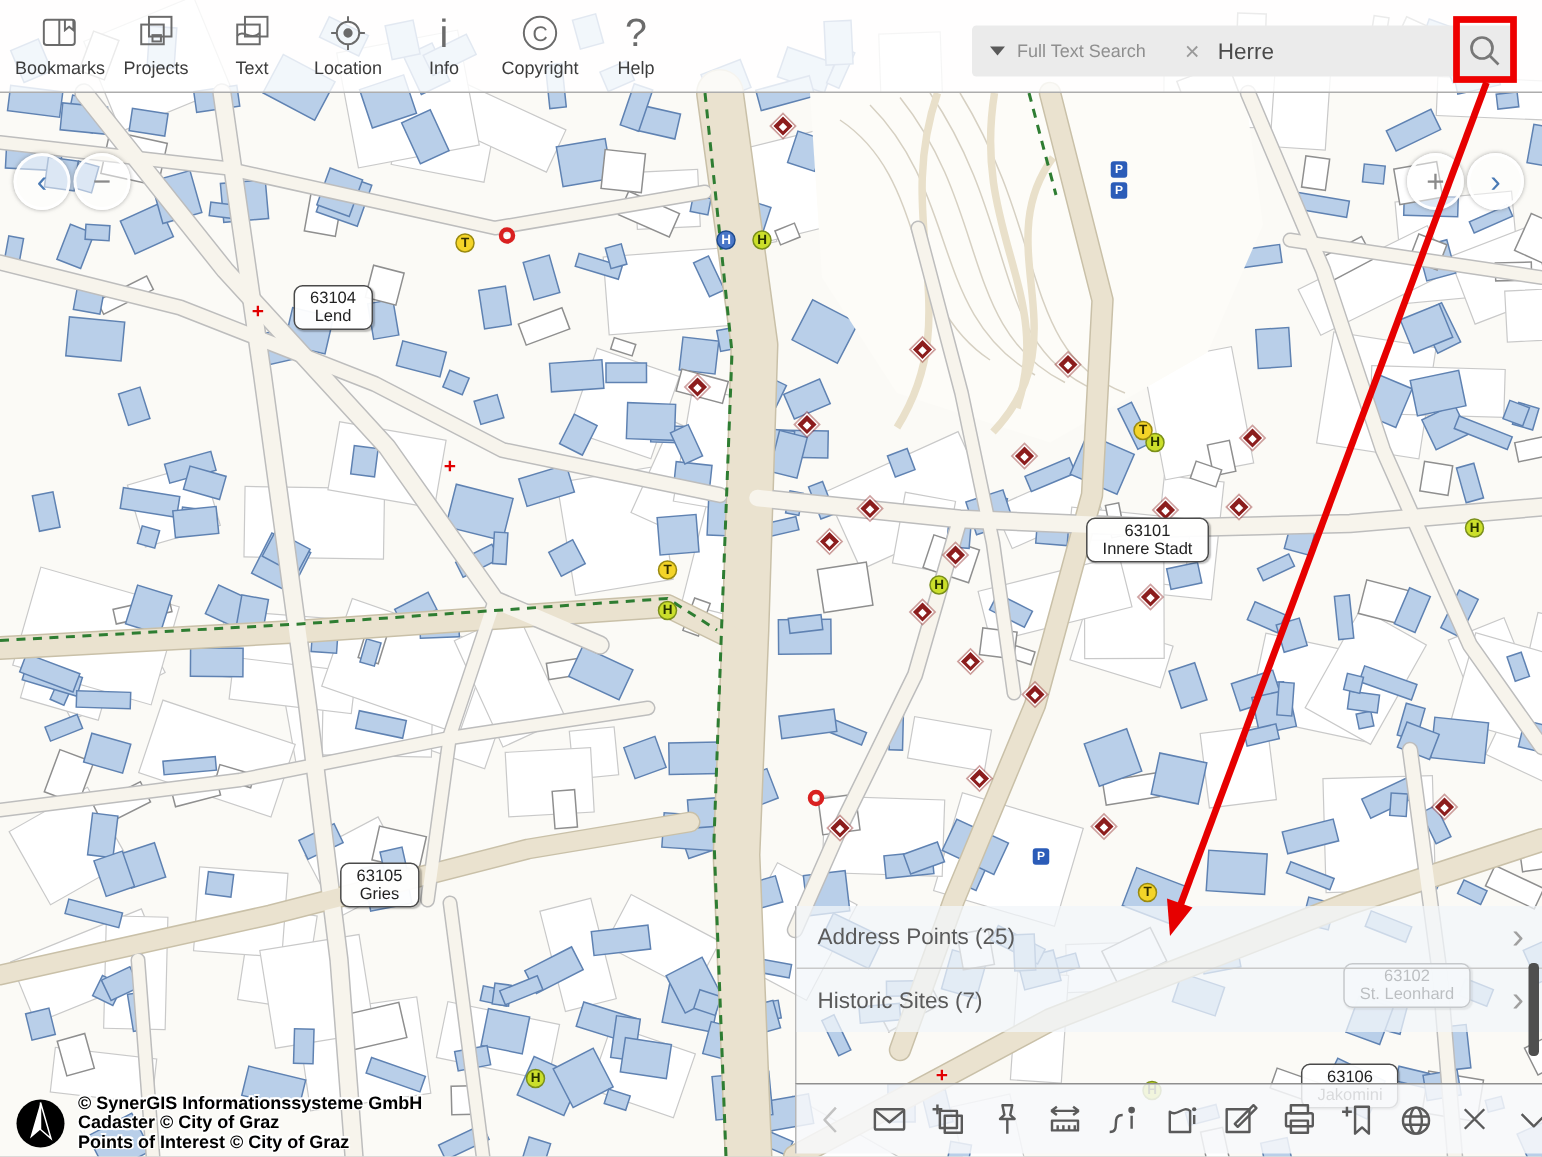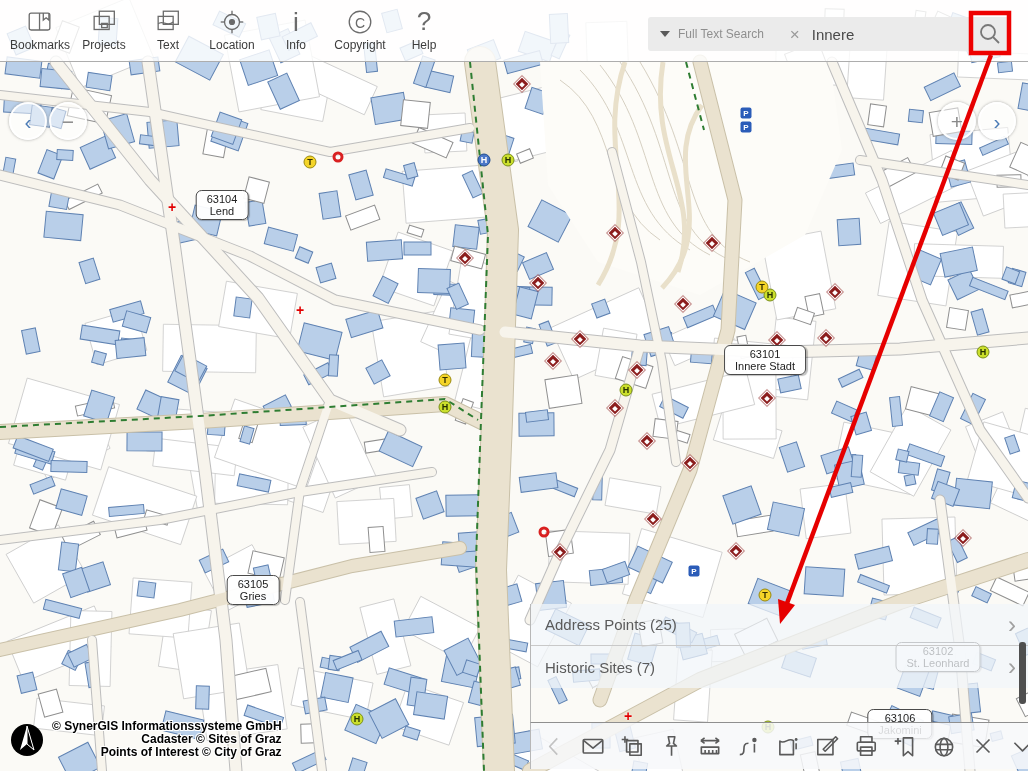--- a/index.html
+++ b/index.html
@@ -73,21 +73,21 @@
     background:#4f4f4f;border-radius:3px;cursor:pointer;}
 
   
   .bottombar{position:absolute;left:530px;top:722px;width:498px;height:47px;z-index:12;
     background:rgba(247,248,250,.86);border-top:1px solid #8f8f8f;border-left:1px solid #b7b7b7;
     display:flex;align-items:center;gap:13px;padding-left:10px;}
   .bb-btn{width:26px;height:26px;display:flex;align-items:center;justify-content:center;cursor:pointer;}
   .bb-btn svg{width:26px;height:26px;}
 
   
-  .attribution{position:absolute;left:10px;bottom:12px;z-index:12;display:flex;align-items:center;gap:8px;text-align:right;}
+  .attribution{position:absolute;left:10px;bottom:3px;z-index:12;display:flex;align-items:center;gap:8px;}
   .attr-lines{font-size:12px;font-weight:bold;color:#000;line-height:13px;
     text-shadow:-1px -1px 0 #fff,1px -1px 0 #fff,-1px 1px 0 #fff,1px 1px 0 #fff,0 1px 0 #fff,0 -1px 0 #fff;}
 
   
   #annotation{position:absolute;inset:0;z-index:30;pointer-events:none;}
 </style>
 </head>
 <body>
 
 <div class="stage">
@@ -661,21 +661,21 @@
           </svg>
           <span class="tb-label">Help</span>
         </div>
       </div>
   </div>
 
   <div class="searchbar">
     <span class="caret-down"></span>
     <span class="search-mode">Full Text Search</span>
     <span class="search-clear">×</span>
-    <span class="search-query">Innere</span>
+    <span class="search-query">Herre</span>
     <span class="search-btn">
       <svg width="28" height="28" viewBox="0 0 28 28">
         <circle cx="12" cy="12" r="7" fill="none" stroke="#787878" stroke-width="1.8"></circle>
         <line x1="17" y1="17" x2="23" y2="23" stroke="#787878" stroke-width="1.8"></line>
       </svg>
     </span>
   </div>
 
   <div class="navbtn nav-blue" style="left:9px;top:102px;">
       <span>‹</span>
@@ -789,21 +789,21 @@
     </div>
 
   <div class="attribution">
     <svg width="34" height="34" viewBox="0 0 34 34">
       <circle cx="17" cy="17" r="16" fill="#000"></circle>
       <polygon points="17,3 24,27 17,21 10,27" fill="#fff"></polygon>
       <polygon points="17,3 24,27 17,21" fill="#000" stroke="#fff" stroke-width="1"></polygon>
     </svg>
     <div class="attr-lines">
       <div>© SynerGIS Informationssysteme GmbH</div>
-      <div>Cadaster © Sites of Graz</div>
+      <div>Cadaster © City of Graz</div>
       <div>Points of Interest © City of Graz</div>
     </div>
   </div>
 
   <svg id="annotation" width="1028" height="771" viewBox="0 0 1028 771">
     <rect x="971" y="13" width="38" height="40" fill="none" stroke="#ee0000" stroke-width="4.5"></rect>
     <line x1="991" y1="55" x2="786" y2="606" stroke="#e60000" stroke-width="4.5"></line>
     <polygon points="780,624 778,599 795,605" fill="#e60000"></polygon>
   </svg>
 </div>

